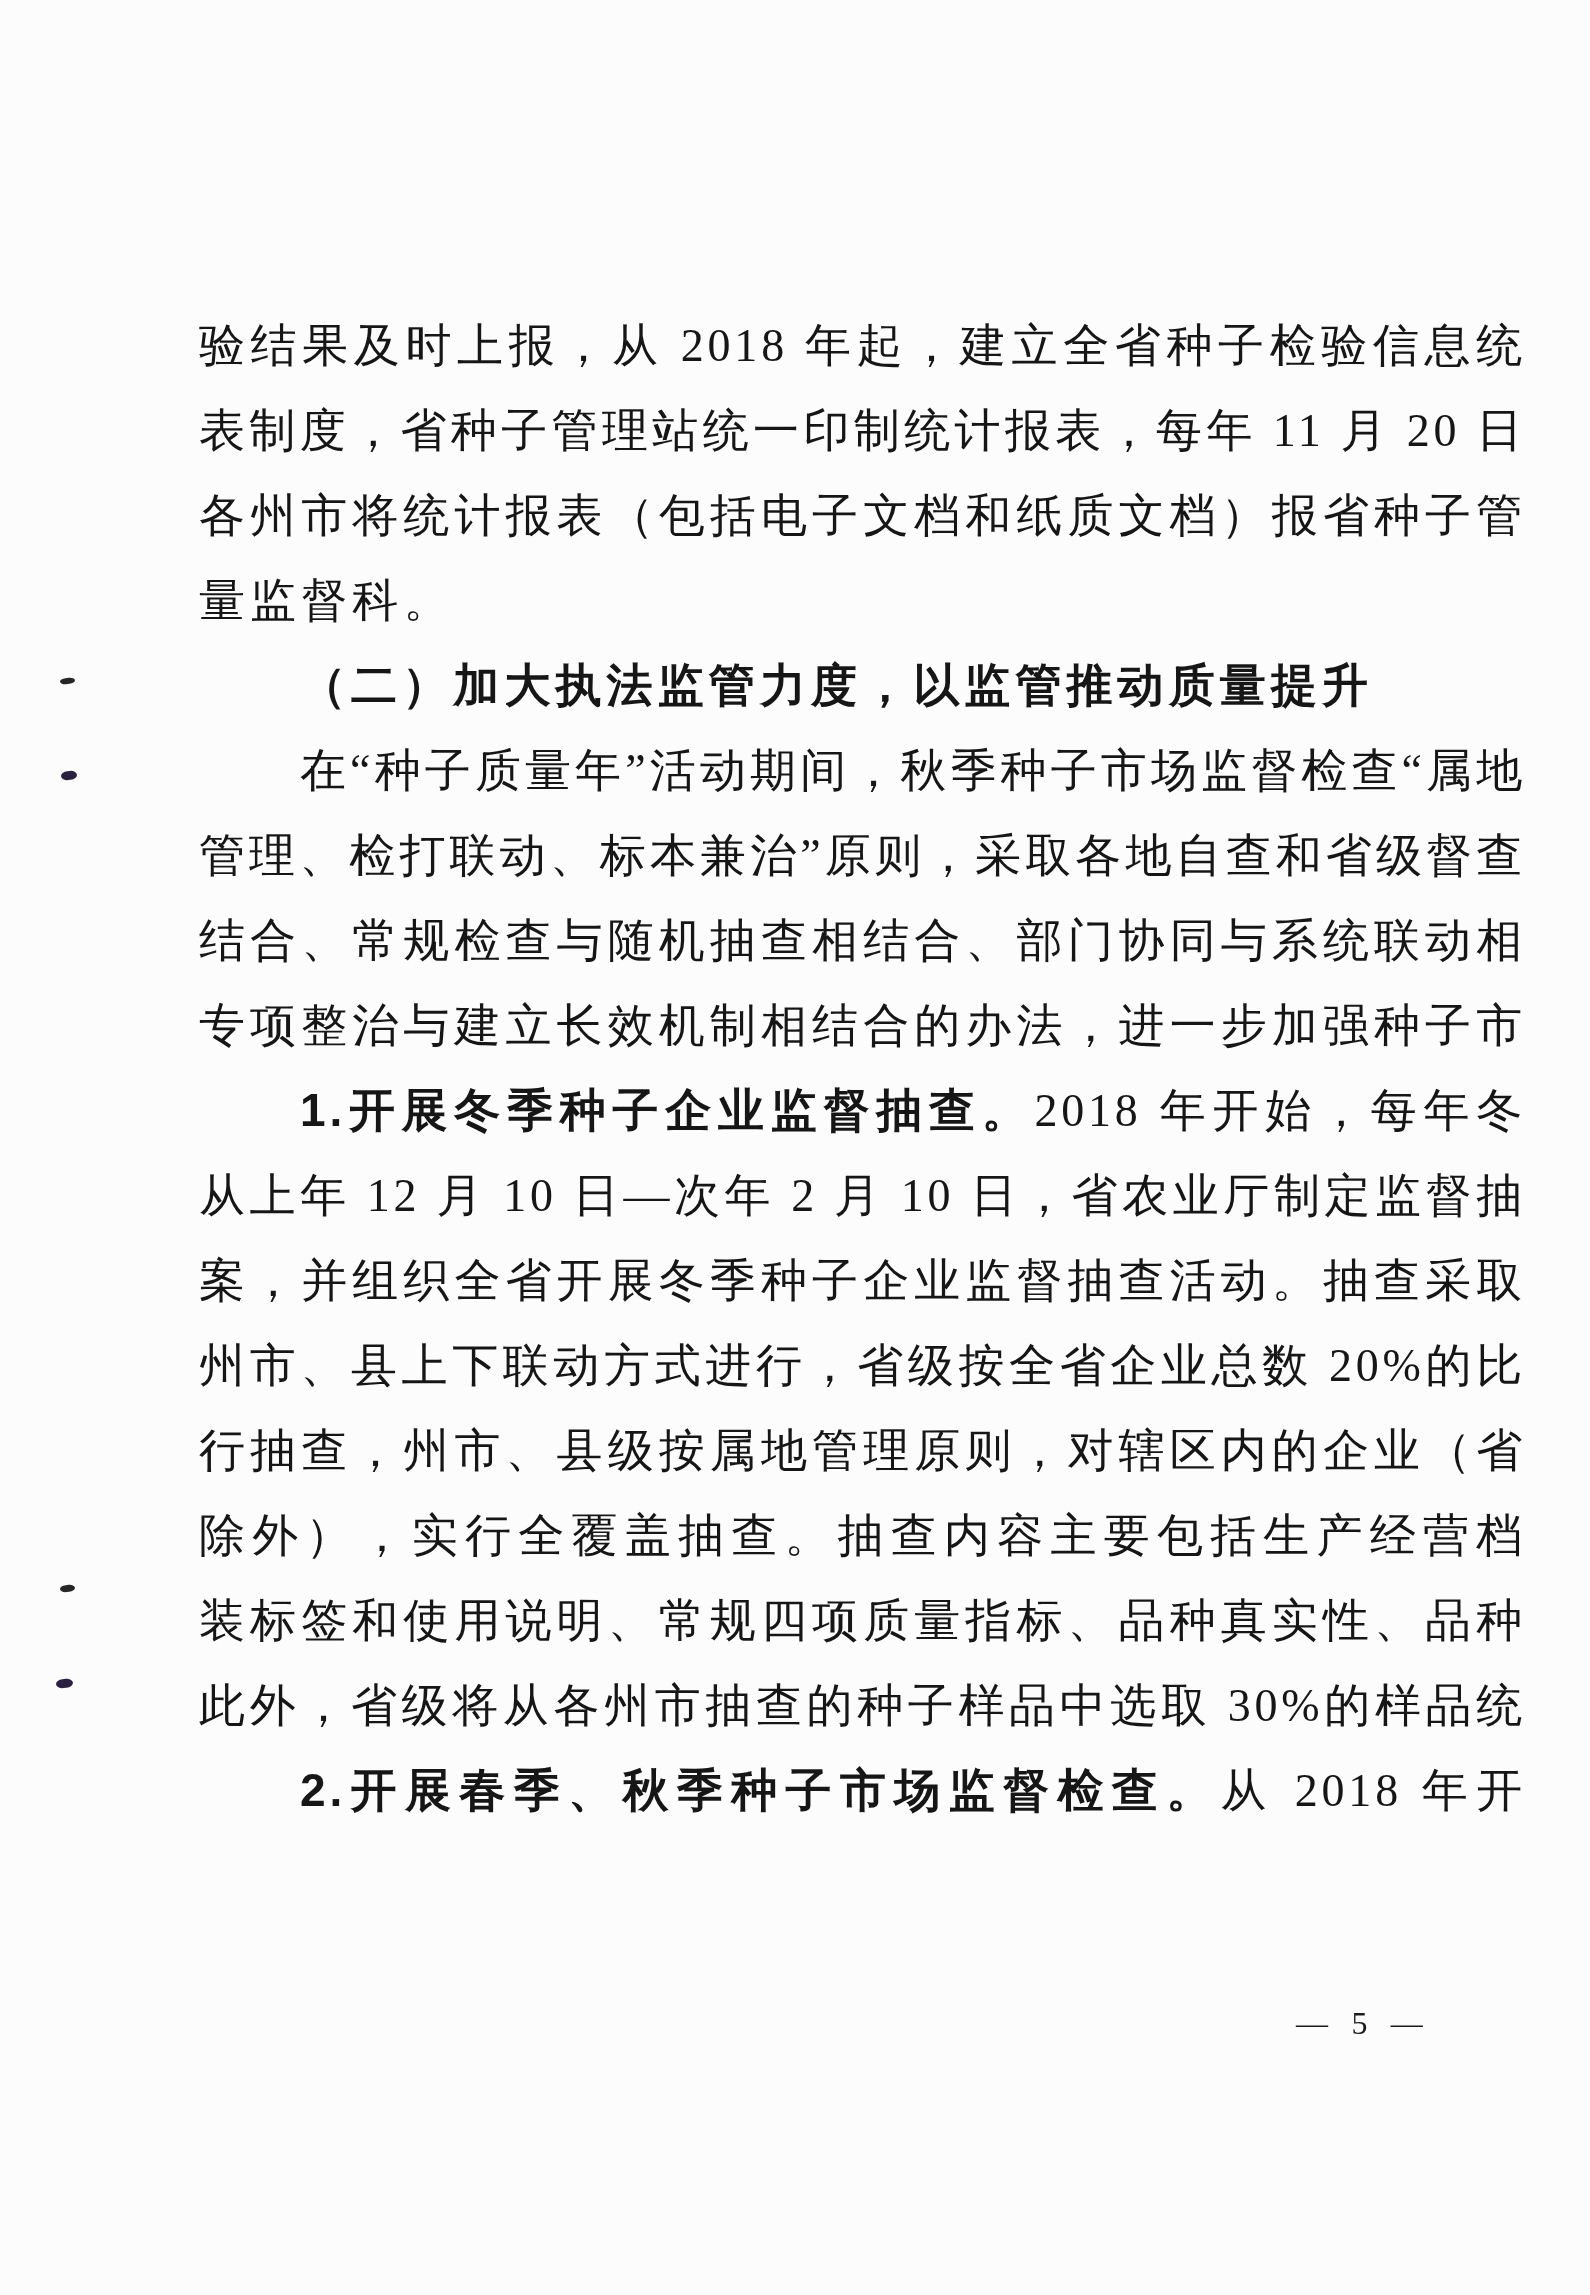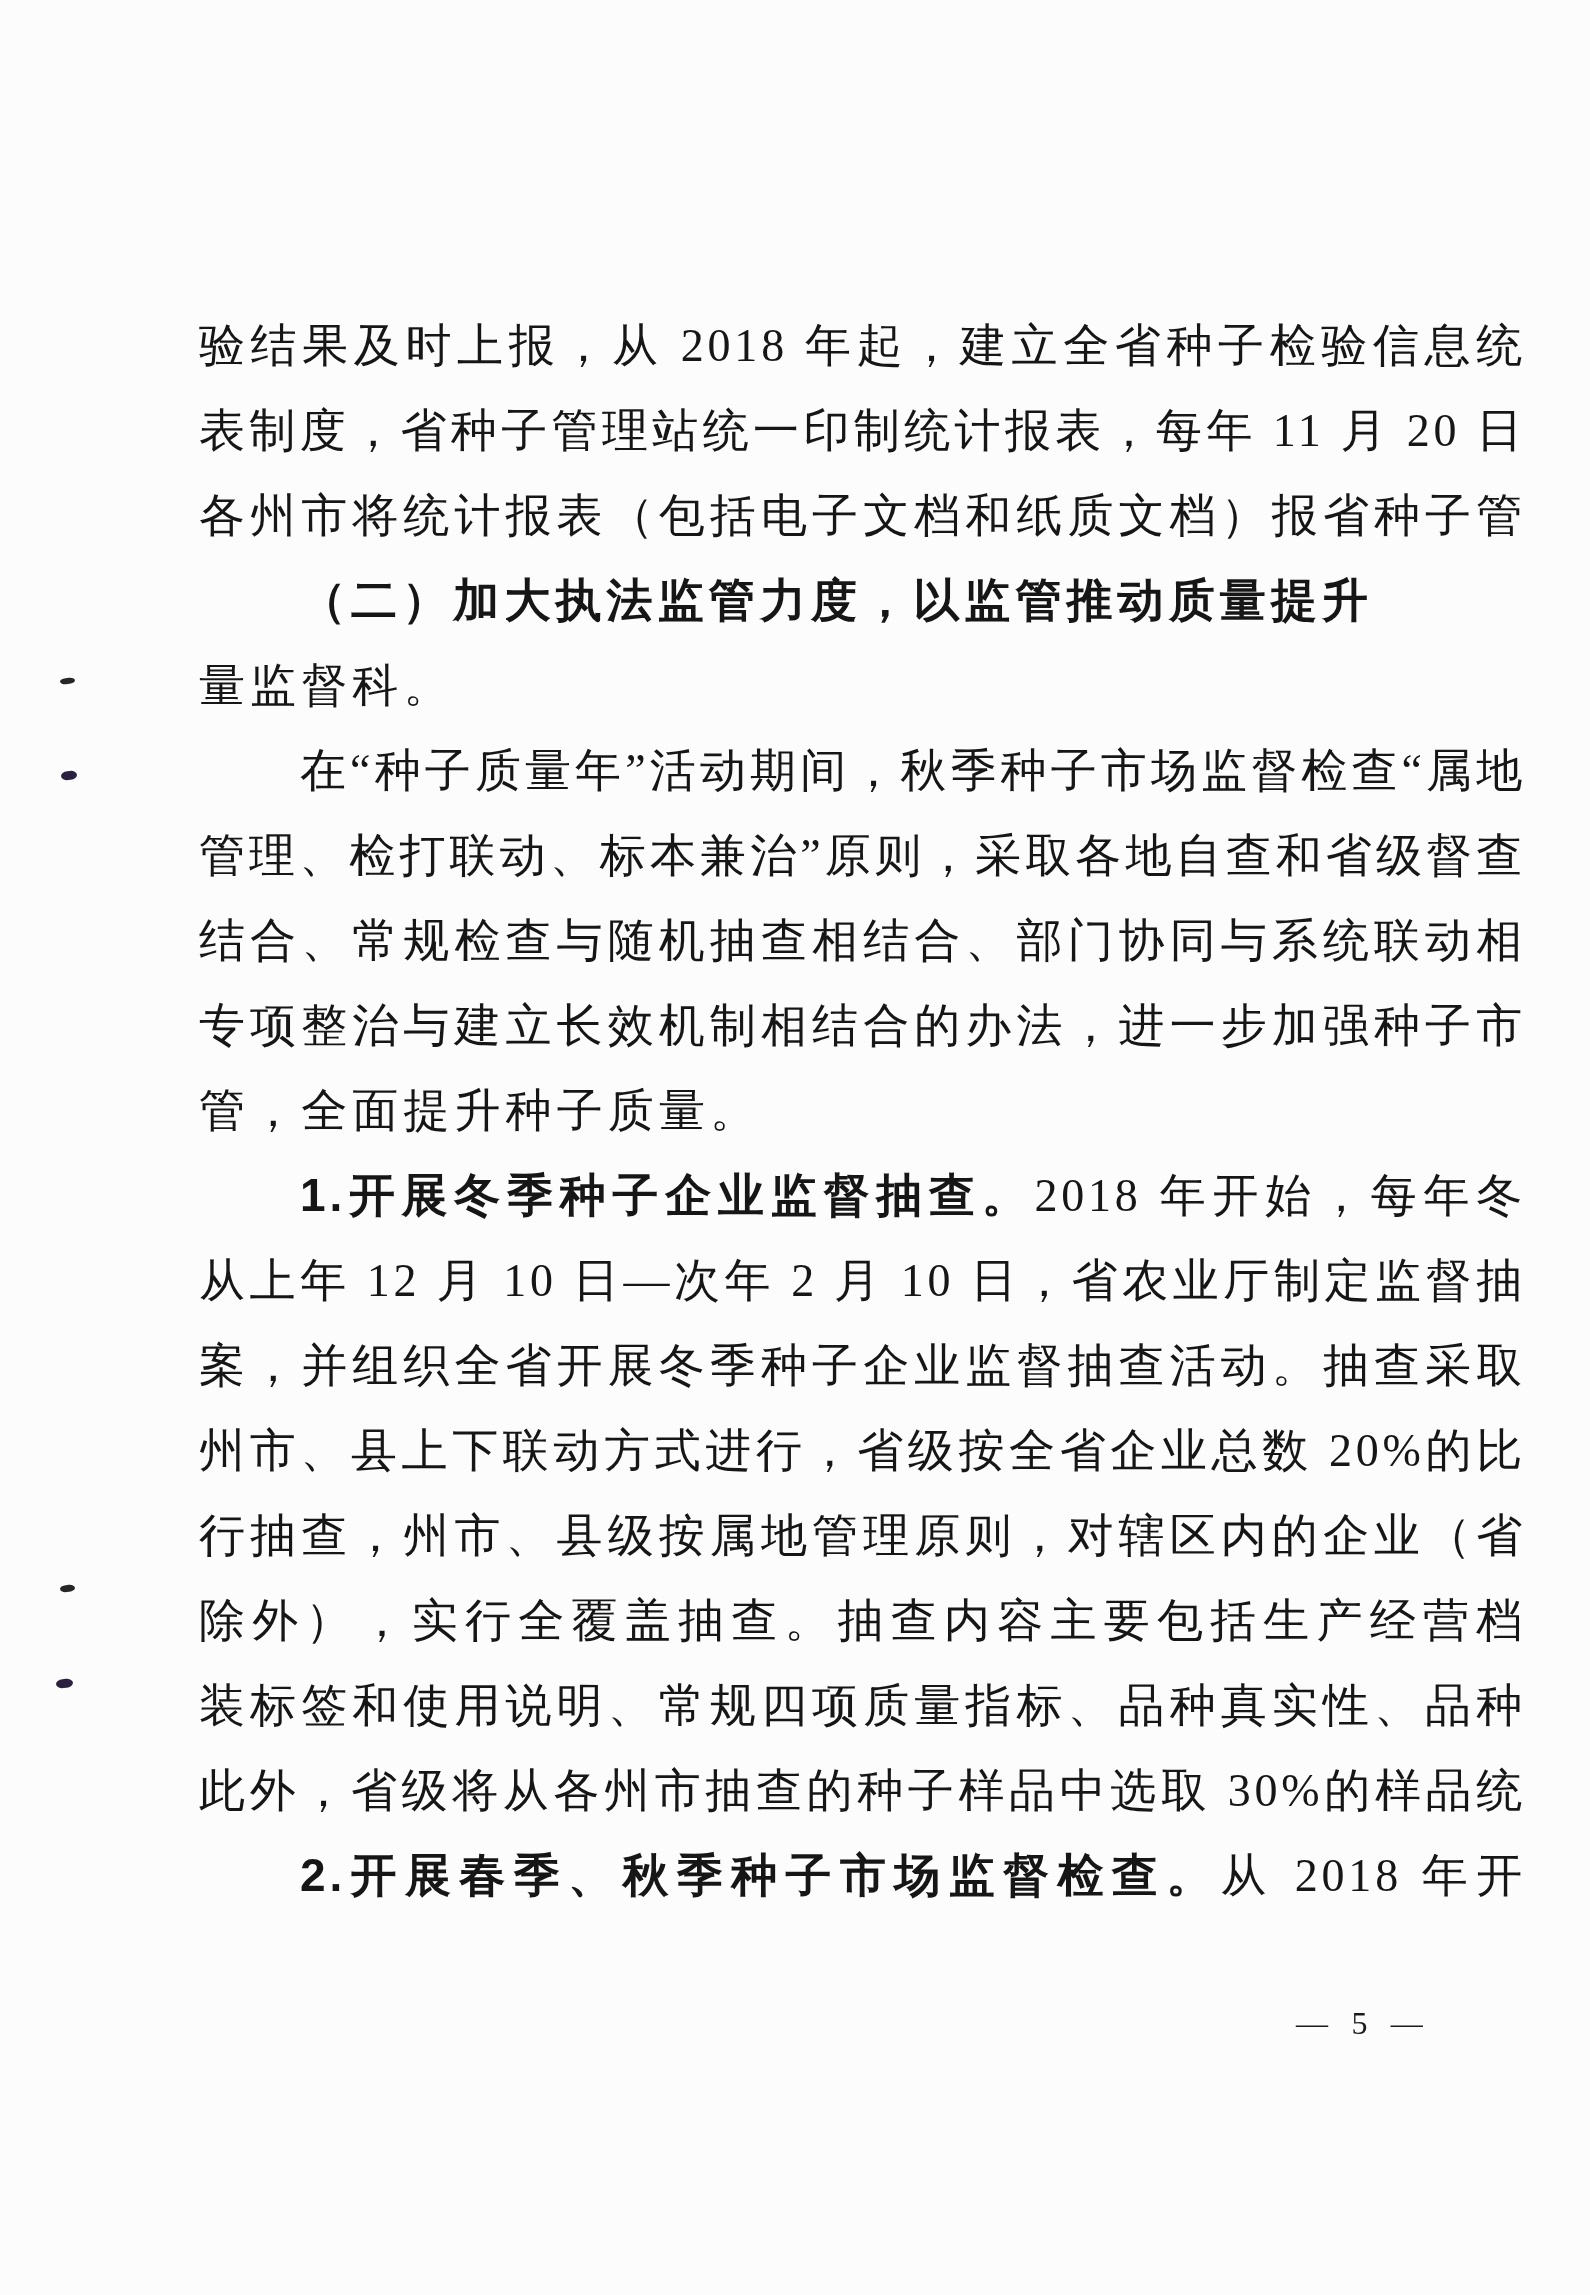--- a/index.html
+++ b/index.html
@@ -68,27 +68,26 @@
 </style>
 </head>
 <body style="background: rgb(252, 252, 253);">
 
 <div class="page">
 
   <div class="doc" style="color: rgb(22, 22, 22);">
       <div class="line fill"><span class="seg">验结果及时上报，从 2018 年起，建立全省种子检验信息统计报</span></div>
       <div class="line fill"><span class="seg">表制度，省种子管理站统一印制统计报表，每年 11 月 20 日前，</span></div>
       <div class="line fill"><span class="seg">各州市将统计报表（包括电子文档和纸质文档）报省种子管理质</span></div>
+      <div class="line"><span class="seg">量监督科。</span></div>
       <div class="line indent"><span class="seg hei">（二）加大执法监管力度，以监管推动质量提升</span></div>
-      <div class="line"><span class="seg">量监督科。</span></div>
       <div class="line fill indent"><span class="seg">在“种子质量年”活动期间，秋季种子市场监督检查“属地</span></div>
       <div class="line fill"><span class="seg">管理、检打联动、标本兼治”原则，采取各地自查和省级督查相</span></div>
       <div class="line fill"><span class="seg">结合、常规检查与随机抽查相结合、部门协同与系统联动相结合、</span></div>
       <div class="line fill"><span class="seg">专项整治与建立长效机制相结合的办法，进一步加强种子市场监</span></div>
-      <div class="line"><span class="seg">管，全面提升种子质量。</span></div>
       <div class="line fill indent"><span class="seg hei">1.开展冬季种子企业监督抽查。</span><span class="seg">2018 年开始，每年冬季，</span></div>
       <div class="line fill"><span class="seg">从上年 12 月 10 日—次年 2 月 10 日，省农业厅制定监督抽查方</span></div>
       <div class="line fill"><span class="seg">案，并组织全省开展冬季种子企业监督抽查活动。抽查采取省、</span></div>
       <div class="line fill"><span class="seg">州市、县上下联动方式进行，省级按全省企业总数 20%的比例进</span></div>
       <div class="line fill"><span class="seg">行抽查，州市、县级按属地管理原则，对辖区内的企业（省抽查</span></div>
       <div class="line fill"><span class="seg">除外），实行全覆盖抽查。抽查内容主要包括生产经营档案、包</span></div>
       <div class="line fill"><span class="seg">装标签和使用说明、常规四项质量指标、品种真实性、品种权等。</span></div>
       <div class="line fill"><span class="seg">此外，省级将从各州市抽查的种子样品中选取 30%的样品统一安</span></div>
       <div class="line fill indent"><span class="seg hei">2.开展春季、秋季种子市场监督检查。</span><span class="seg">从 2018 年开始，在</span></div>
     </div>

